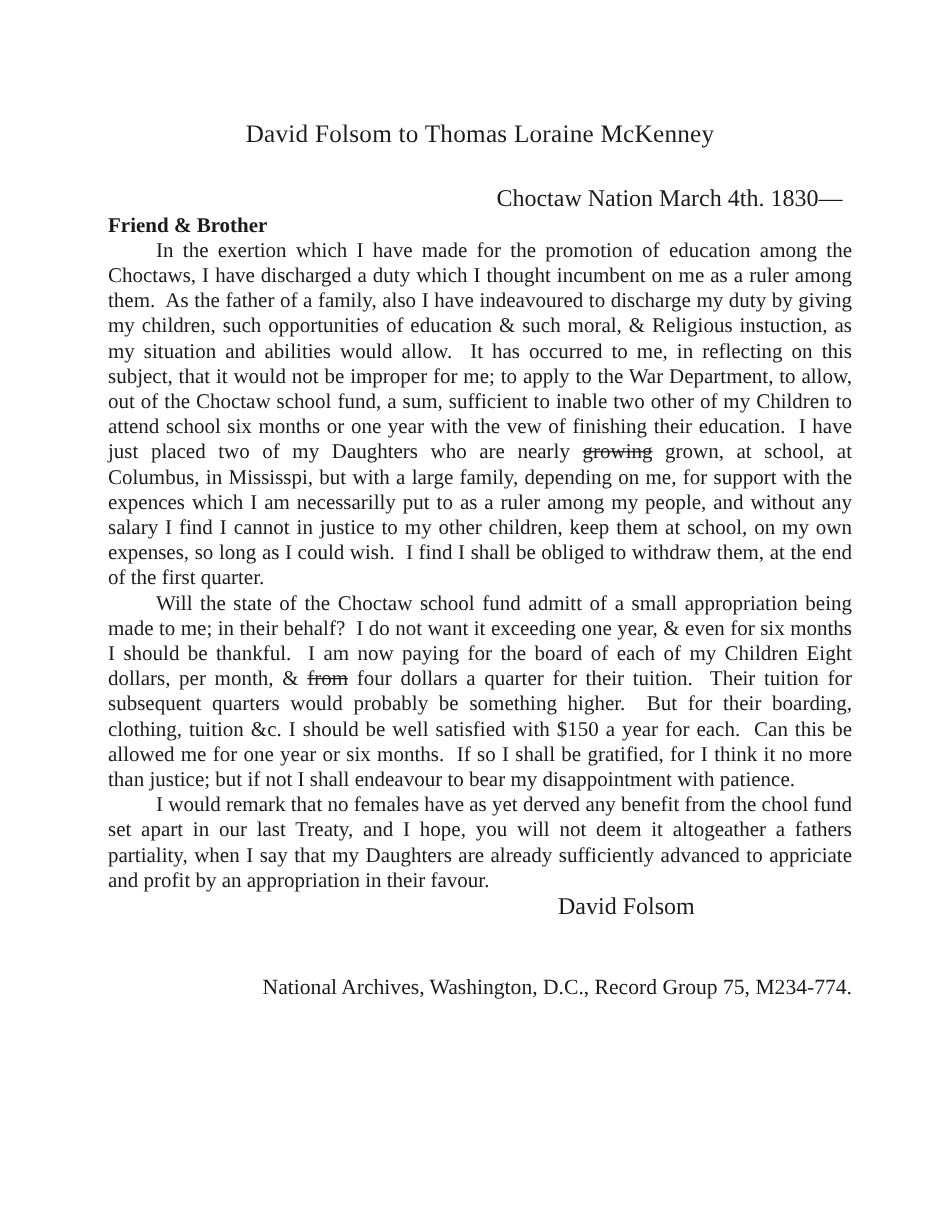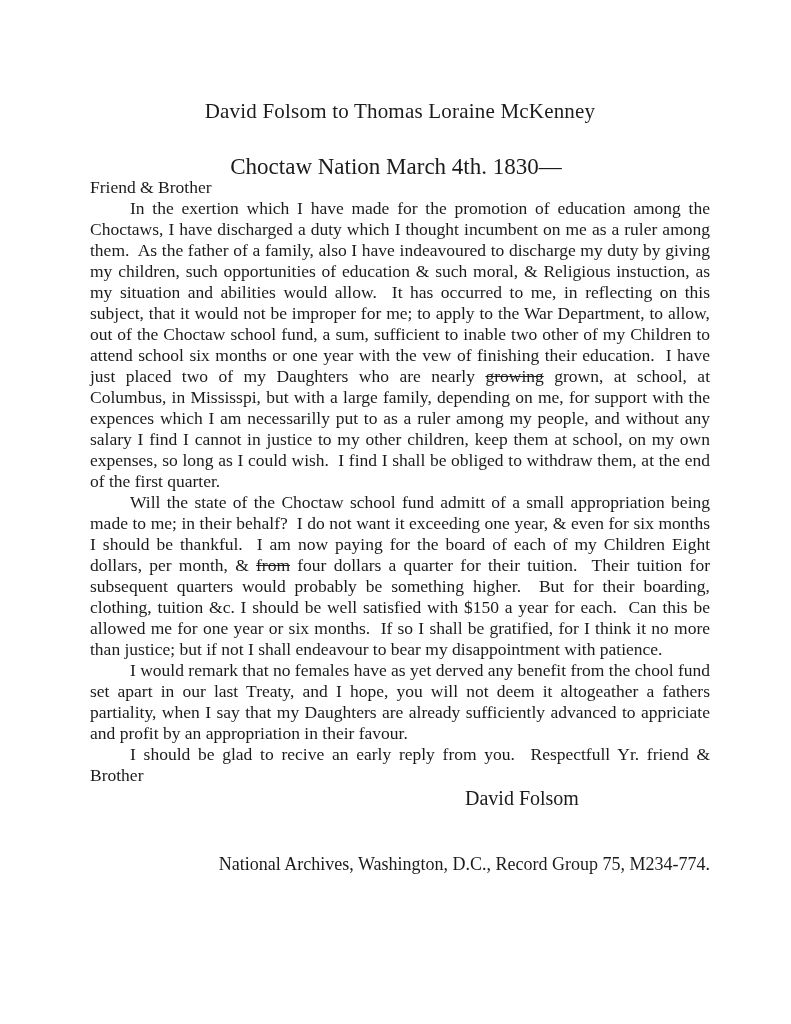--- a/index.html
+++ b/index.html
@@ -23,28 +23,29 @@
   }
   .title {
     text-align: center;
     font-size: 21px;
     line-height: 26px;
     margin: 12px 0 32px 0;
     font-weight: normal;
     letter-spacing: 0.2px;
   }
   .dateline {
-    text-align: center;
+    text-align: right;
     padding-right: 8px;
-    font-size: 23px;
+    font-size: 20px;
     line-height: 21px;
   }
   .salutation {
     font-size: 17.5px;
     line-height: 21px;
+    font-weight: bold;
   }
   .letter-body p.para {
     margin: 0;
     font-size: 17.5px;
     line-height: 21px;
     text-align: justify;
     text-indent: 40px;
     white-space: pre-wrap;
   }
   .strike {
@@ -70,19 +71,18 @@
   <h1 class="title">David Folsom to Thomas Loraine McKenney</h1>
 
   <div class="dateline">Choctaw Nation March 4th. 1830—</div>
 
   <div class="salutation">Friend &amp; Brother</div>
 
   <div class="letter-body">
       <p class="para"><span>In the exertion which I have made for the promotion of education among the Choctaws, I have discharged a duty which I thought incumbent on me as a ruler among them.  As the father of a family, also I have indeavoured to discharge my duty by giving my children, such opportunities of education &amp; such moral, &amp; Religious instuction, as my situation and abilities would allow.  It has occurred to me, in reflecting on this subject, that it would not be improper for me; to apply to the War Department, to allow, out of the Choctaw school fund, a sum, sufficient to inable two other of my Children to attend school six months or one year with the vew of finishing their education.  I have just placed two of my Daughters who are nearly </span><span class="strike">growing</span><span> grown, at school, at Columbus, in Mississpi, but with a large family, depending on me, for support with the expences which I am necessarilly put to as a ruler among my people, and without any salary I find I cannot in justice to my other children, keep them at school, on my own expenses, so long as I could wish.  I find I shall be obliged to withdraw them, at the end of the first quarter.</span></p>
       <p class="para"><span>Will the state of the Choctaw school fund admitt of a small appropriation being made to me; in their behalf?  I do not want it exceeding one year, &amp; even for six months I should be thankful.  I am now paying for the board of each of my Children Eight dollars, per month, &amp; </span><span class="strike">from</span><span> four dollars a quarter for their tuition.  Their tuition for subsequent quarters would probably be something higher.  But for their boarding, clothing, tuition &amp;c. I should be well satisfied with $150 a year for each.  Can this be allowed me for one year or six months.  If so I shall be gratified, for I think it no more than justice; but if not I shall endeavour to bear my disappointment with patience.</span></p>
       <p class="para"><span>I would remark that no females have as yet derved any benefit from the chool fund set apart in our last Treaty, and I hope, you will not deem it altogeather a fathers partiality, when I say that my Daughters are already sufficiently advanced to appriciate and profit by an appropriation in their favour.</span></p>
-      <p class="para"><span>I should be glad to recive an early reply from you.  Respectfull Yr. friend &amp; Brother</span></p>
     </div>
 
   <div class="signature">David Folsom</div>
 
   <div class="citation">National Archives, Washington, D.C., Record Group 75, M234-774.</div>
 </div>
 
 </body></html>

